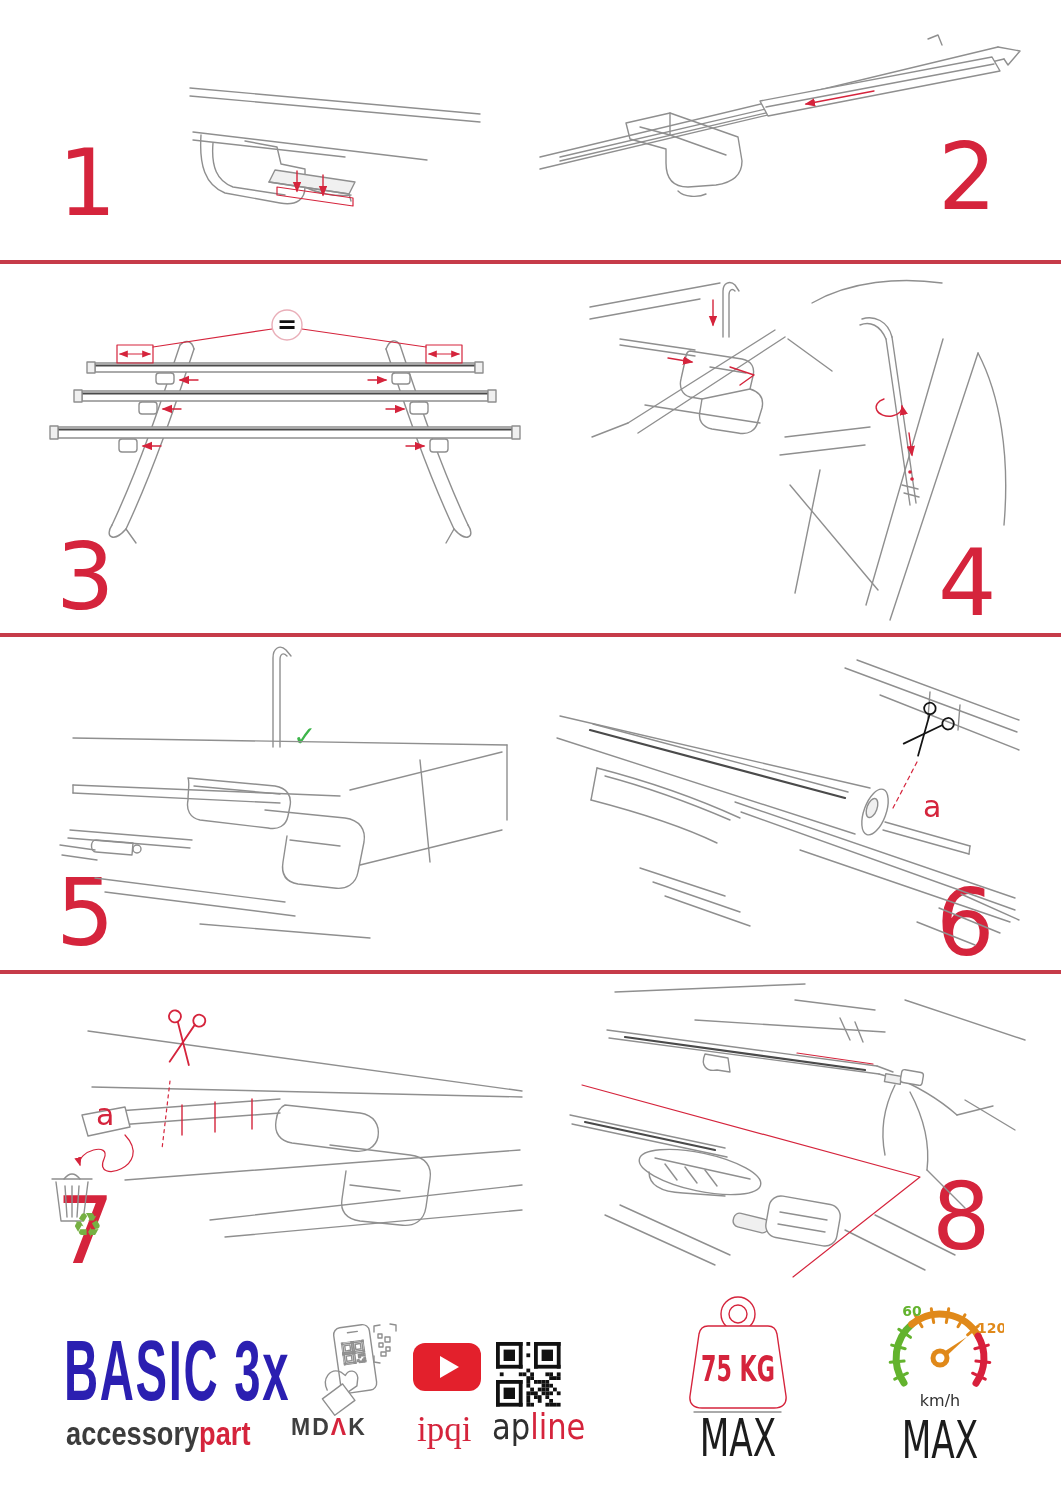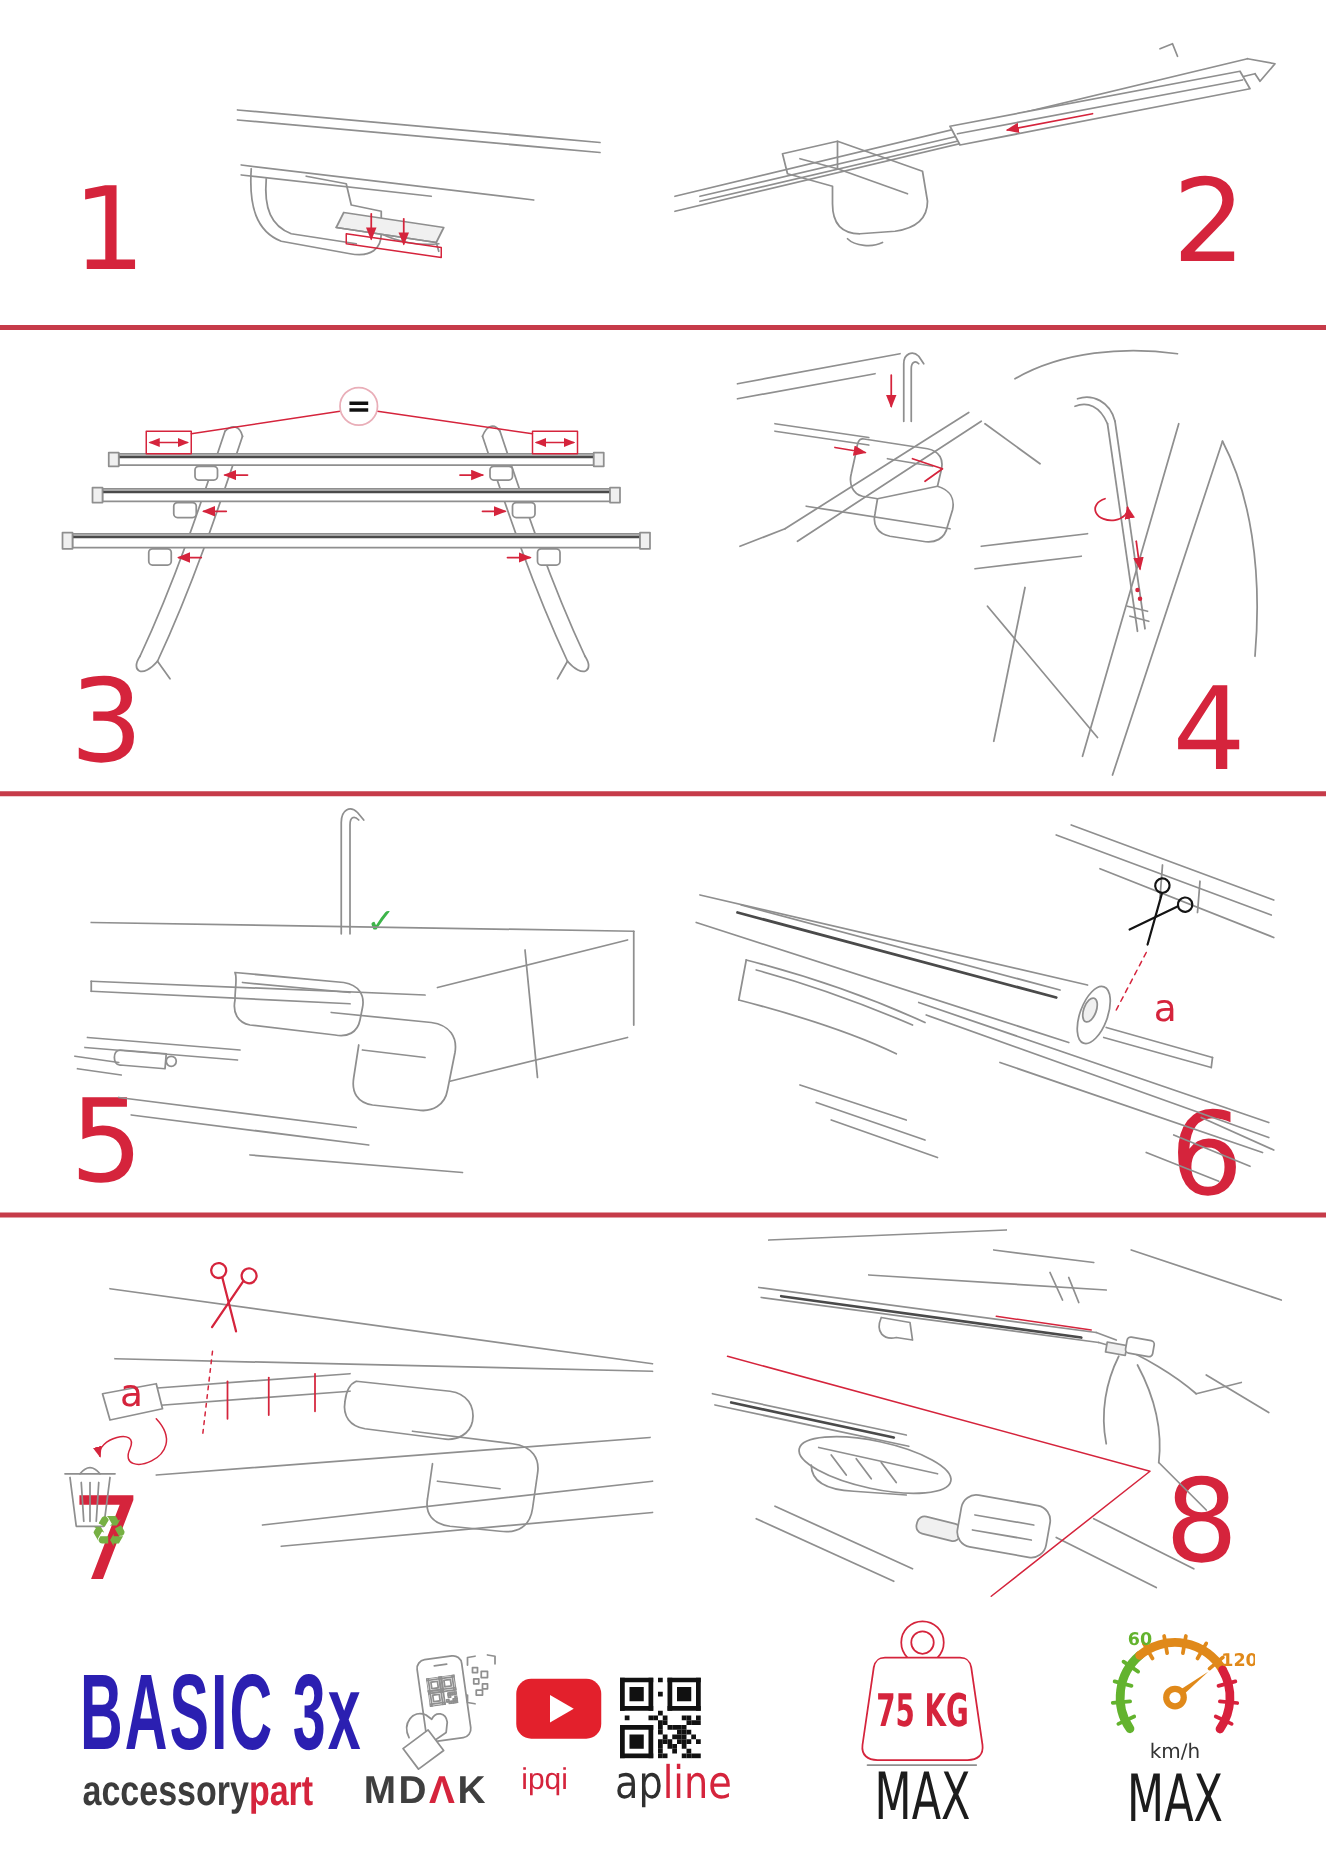--- a/index.html
+++ b/index.html
@@ -26,25 +26,25 @@
   .txt-dark{fill:#111;}
   .txt-olivegreen{fill:#76b043;}
   
   .logo-basic{position:absolute;left:64px;top:1327px;color:#2b1fb1;font-weight:bold;
       font-size:86px;line-height:1;transform:scale(0.55,1.0);transform-origin:left top;
       letter-spacing:3px;white-space:nowrap;}
   .brandline{position:absolute;left:66px;top:1414px;font-size:34px;font-weight:700;
       transform:scaleX(0.8);transform-origin:left top;letter-spacing:0px;white-space:nowrap;}
   .brand-black{color:#3c3c3c;}
   .brand-red{color:#d5243c;}
-  .mdak{position:absolute;left:291px;top:1414px;font-size:31px;font-weight:700;
+  .mdak{position:absolute;left:291px;top:1414px;font-size:23px;font-weight:700;
       color:#3f3f3f;letter-spacing:2px;white-space:nowrap;}
   .mdak .lam{color:#d5243c;}
-  .ipqi{position:absolute;left:417px;top:1410px;font-size:24px;color:#d5243c;
-      font-family:Liberation Sans, sans-serif;}
+  .ipqi{position:absolute;left:417px;top:1410px;font-size:35px;color:#d5243c;
+      font-family:Liberation Serif, serif;}
   .apline{position:absolute;left:492px;top:1406px;font-size:36px;
       font-family:"DejaVu Sans",sans-serif;transform:scaleX(0.85);transform-origin:left top;
       white-space:nowrap;}
   .apline .ap{color:#2f2f2f;}
   .apline .line{color:#d5243c;}
   .max-label{position:absolute;color:#1c1c1c;font-size:52px;font-weight:400;
       font-family:"DejaVu Sans",sans-serif;line-height:1;text-align:center;
       transform:scaleX(0.66);transform-origin:center top;}
 </style>
 </head>

